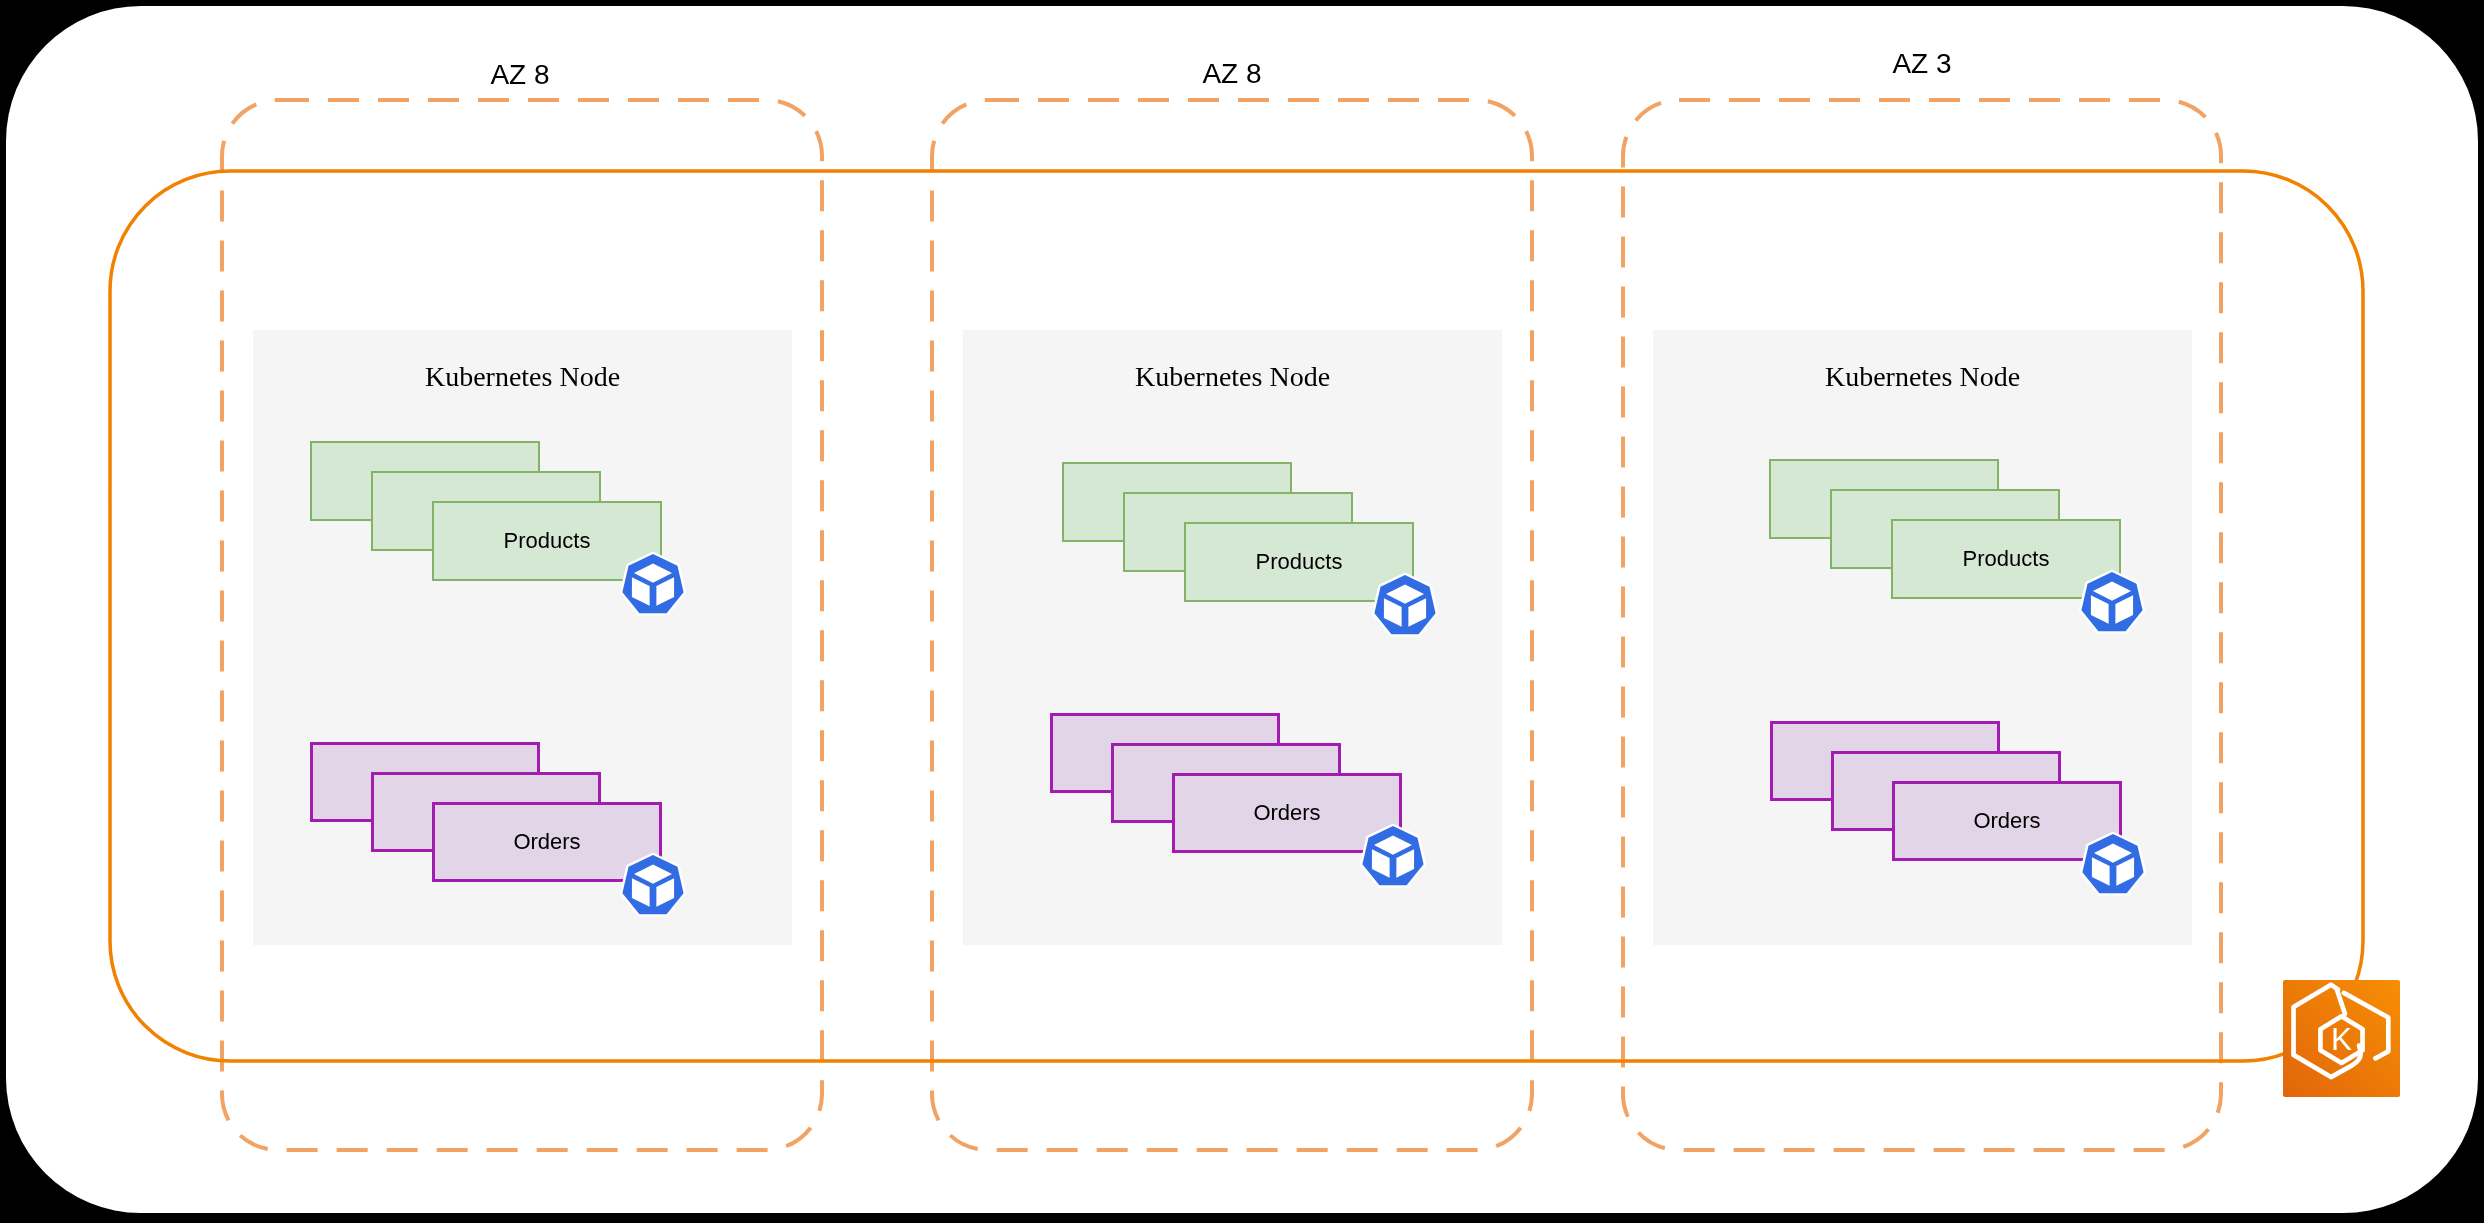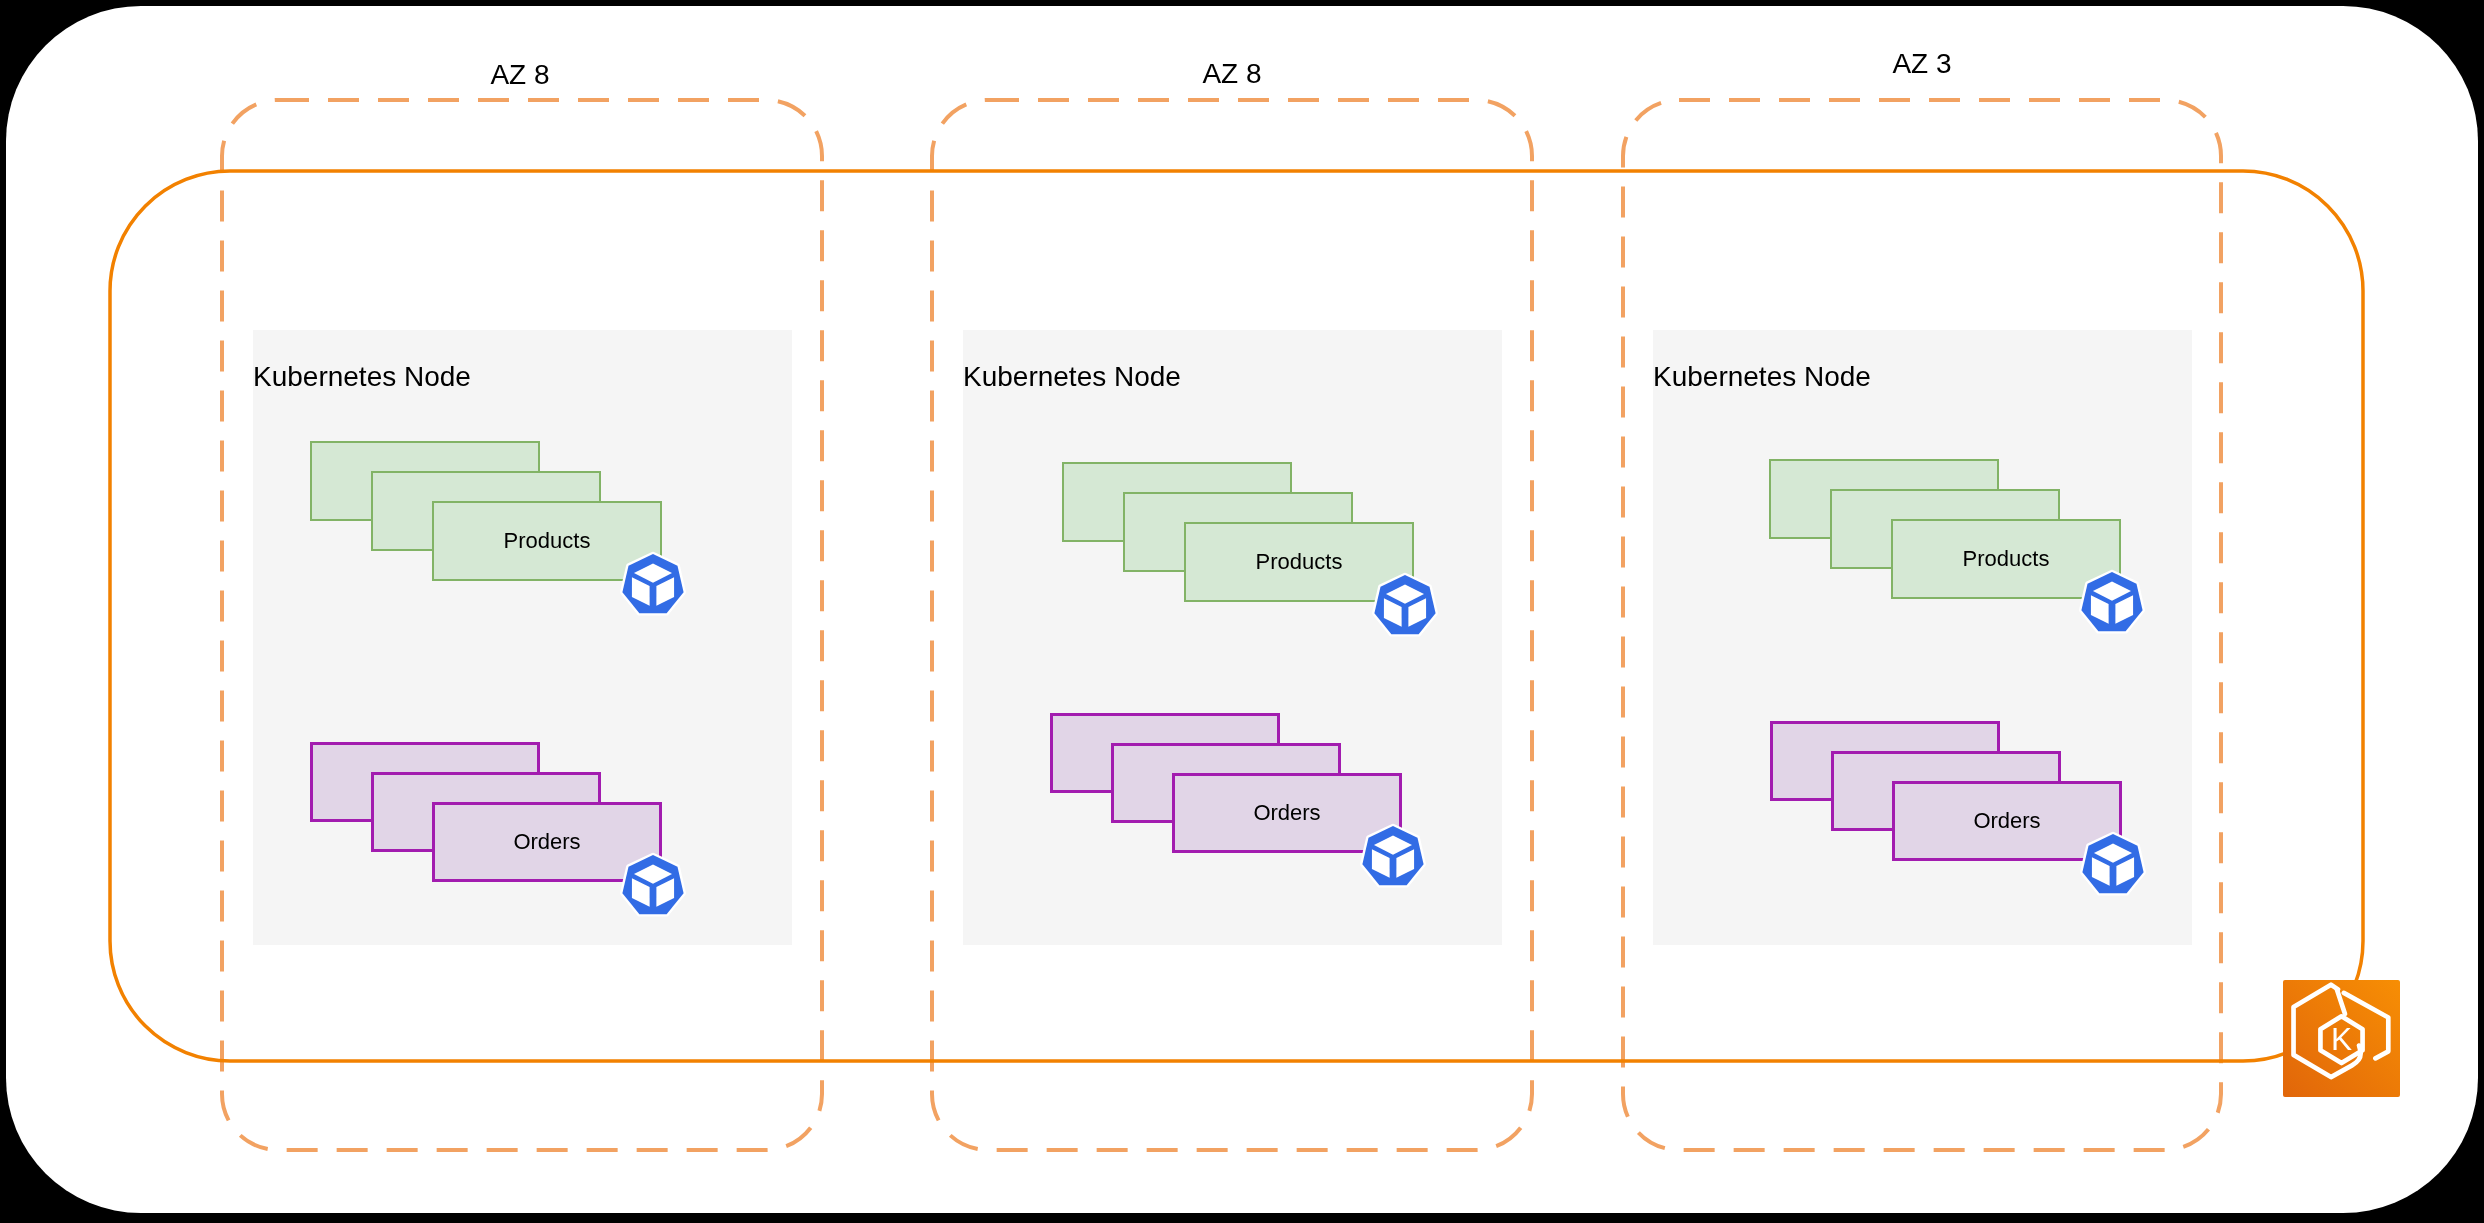--- a/index.html
+++ b/index.html
@@ -45,24 +45,25 @@
     background: #F5F5F5;
   }
   .node-box.az1 { left: 253px; top: 330px; }
   .node-box.az2 { left: 963px; top: 330px; }
   .node-box.az3 { left: 1653px; top: 330px; }
 
   .node-title {
     position: absolute;
     left: 0; top: 30px;
     width: 100%;
-    text-align: left;
+    text-align: center;
     font-size: 28px;
     line-height: 34px;
     color: #000000;
+    font-family: Liberation Serif, serif;
   }
 
   .stack {
     position: absolute;
     width: 350px;
     height: 140px;
   }
   
   .az1 .stack.products { left: 57px;  top: 111px; }
   .az1 .stack.orders   { left: 57px;  top: 412px; }

